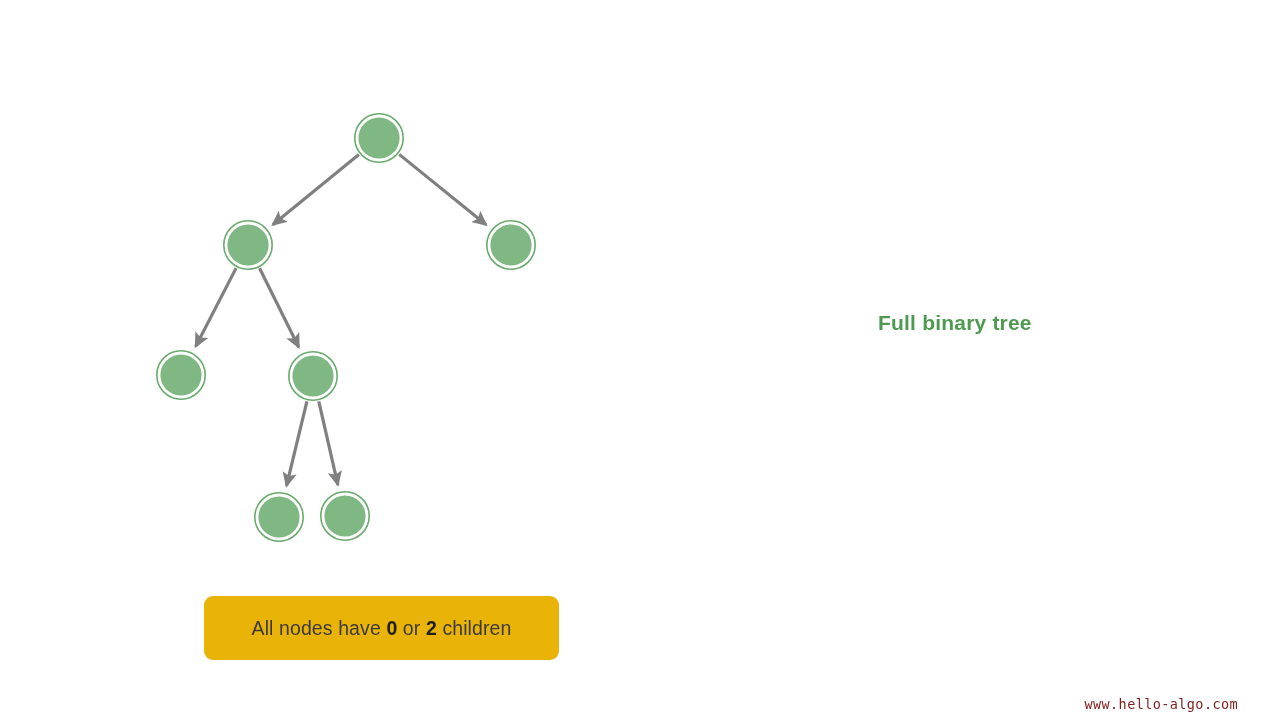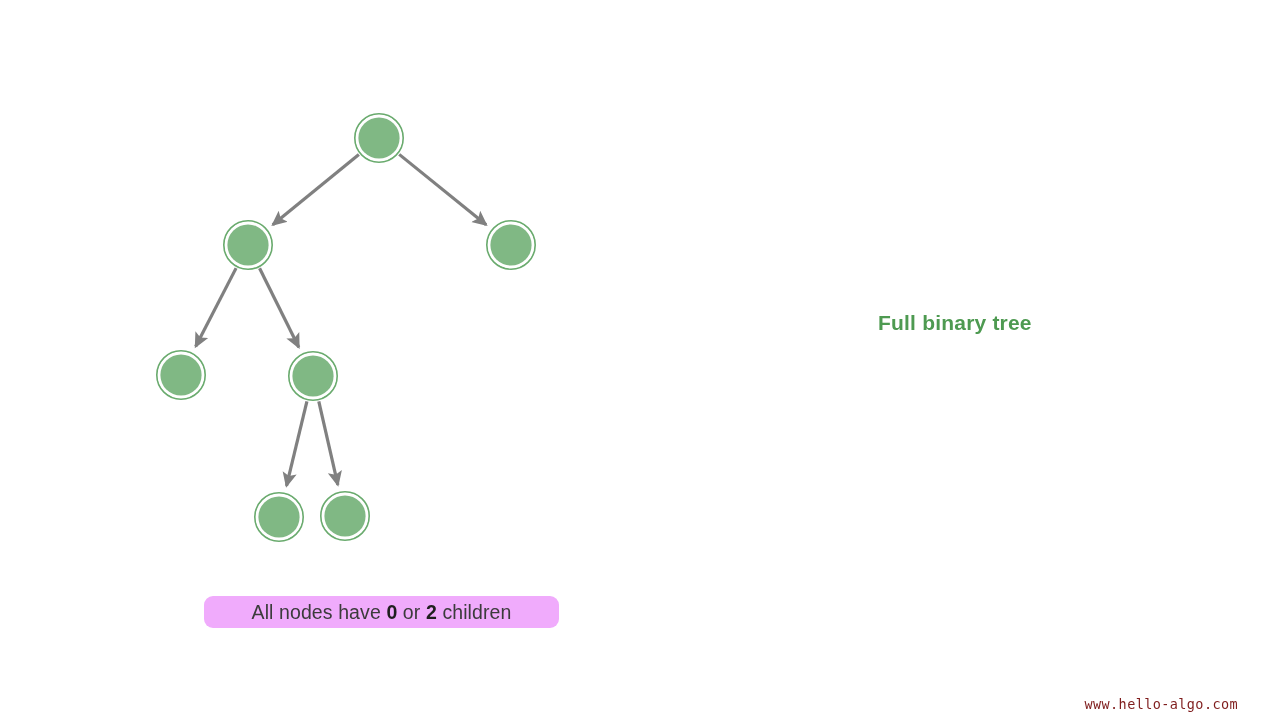--- a/index.html
+++ b/index.html
@@ -38,23 +38,23 @@
     font-weight: bold;
     color: #4e9a51;
     letter-spacing: 0.2px;
     white-space: nowrap;
   }
   .caption-pill {
     position: absolute;
     left: 204px;
     top: 587px;
     width: 355px;
-    height: 32px;
+    height: 64px;
     border-radius: 9px;
-    background: #f0abfc;
+    background: #eab308;
     display: flex;
     align-items: center;
     justify-content: center;
     box-sizing: border-box;
   }
   .caption-text {
     font-size: 19.5px;
     color: #3b3b3b;
     letter-spacing: 0.1px;
     white-space: nowrap;

